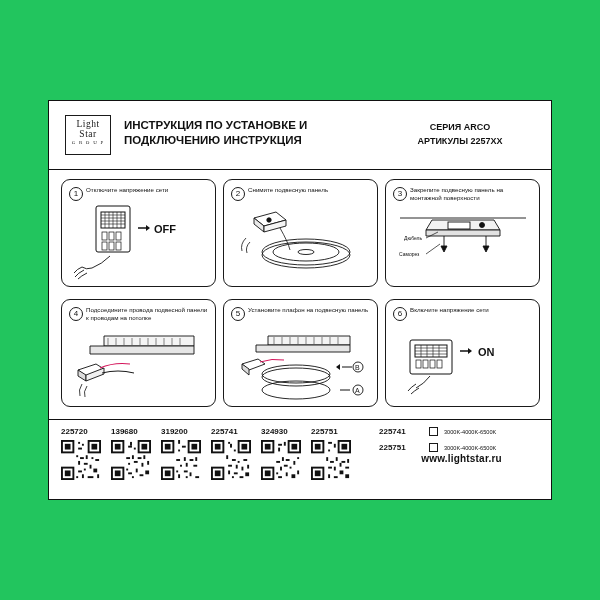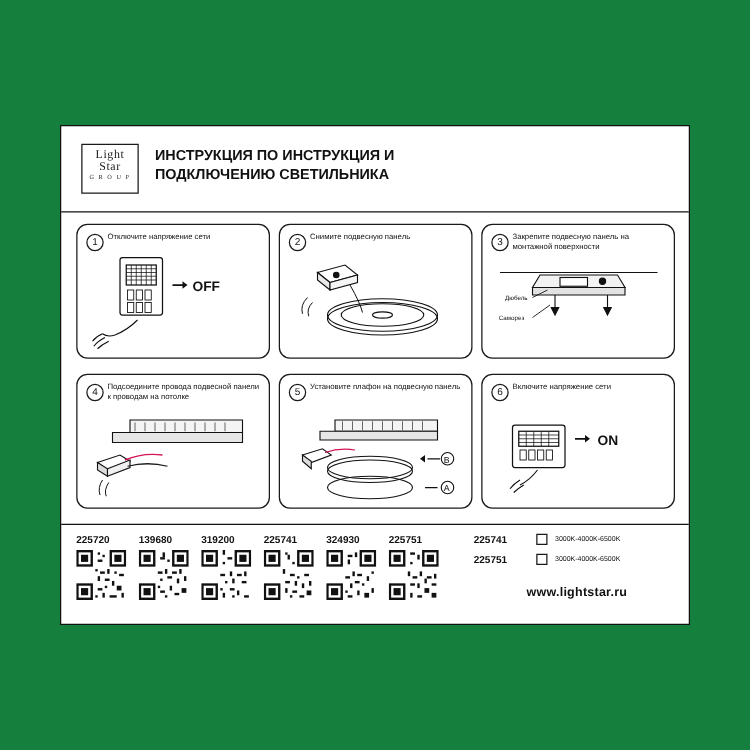--- a/index.html
+++ b/index.html
@@ -7,21 +7,21 @@
     padding: 0;
     background: #ffffff;
     width: 600px;
     height: 600px;
     font-family: "Liberation Sans", sans-serif;
   }
   #sheet {
     position: relative;
     width: 600px;
     height: 600px;
-    background: #15803d;
+    background: #22c55e;
     overflow: hidden;
   }
   .page {
     position: absolute;
     left: 48px;
     top: 100px;
     width: 504px;
     height: 400px;
     background: #ffffff;
     border: 1px solid #111111;
@@ -166,42 +166,46 @@
     align-items: center;
     gap: 6px;
     margin-bottom: 7px;
   }
   .coderow .sku { font-size: 8px; font-weight: bold; color: #111; width: 44px; }
   .chk { width: 7px; height: 7px; border: 1px solid #1a1a1a; }
   .coderow .temp { font-size: 5.6px; color: #111; }
   .site {
     position: absolute;
     left: 330px;
-    top: 368px;
+    top: 352px;
     width: 165px;
     text-align: center;
     font-size: 10px;
     font-weight: bold;
     color: #111;
     letter-spacing: .2px;
   }
 </style>
 </head>
 <body>
 
 <div id="sheet">
   <div class="page">
 
     <div class="header">
       <div class="logo">
         <div>Light</div>
         <div>Star</div>
         <div class="g">G R O U P</div>
       </div>
-      <div class="title">ИНСТРУКЦИЯ ПО ИНСТРУКЦИЯ И ПОДКЛЮЧЕНИЮ СВЕТИЛЬНИКА</div>
+      <div class="title">ИНСТРУКЦИЯ ПО УСТАНОВКЕ И ПОДКЛЮЧЕНИЮ ИНСТРУКЦИЯ</div>
+      <div class="meta">
+        <div>СЕРИЯ ARCO</div>
+        <div>АРТИКУЛЫ 2257XX</div>
+      </div>
     </div>
     <div class="hdr-rule"></div>
 
     <div class="grid">
 
       <div class="cell c1">
         <div class="num">1</div>
         <div class="caption">Отключите напряжение сети</div>
         <svg class="art" viewBox="0 0 155 90">
           <g stroke="#111" fill="none" stroke-width="1">

